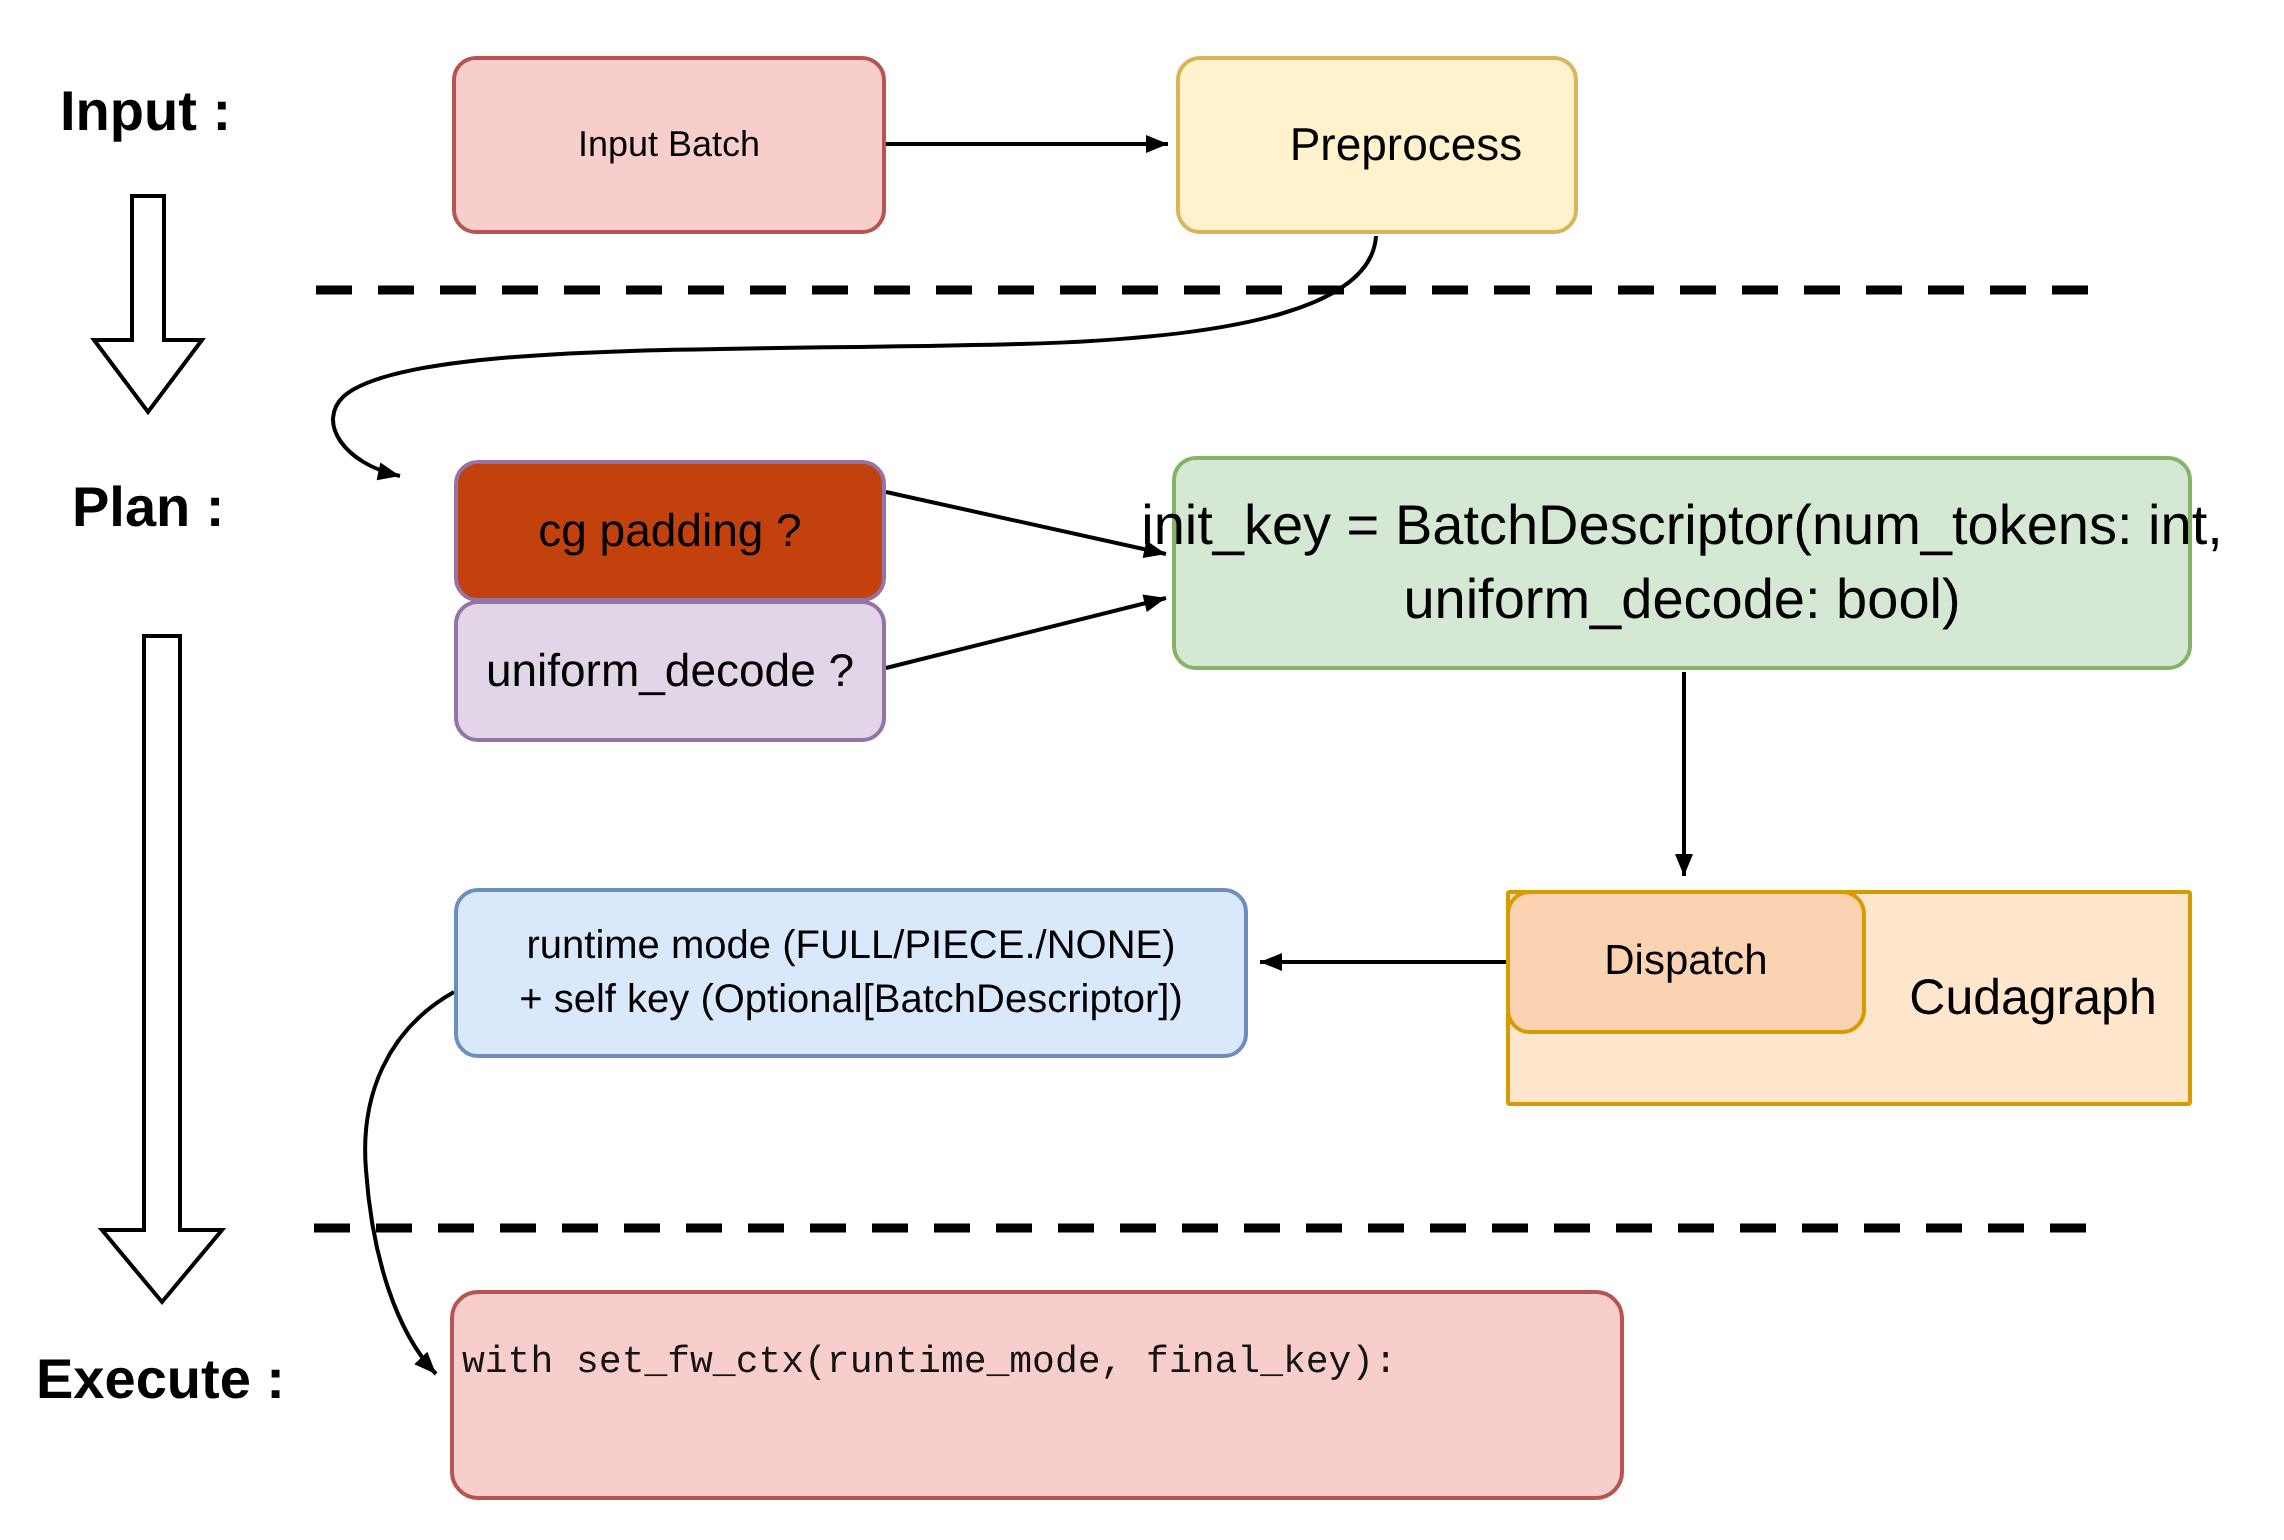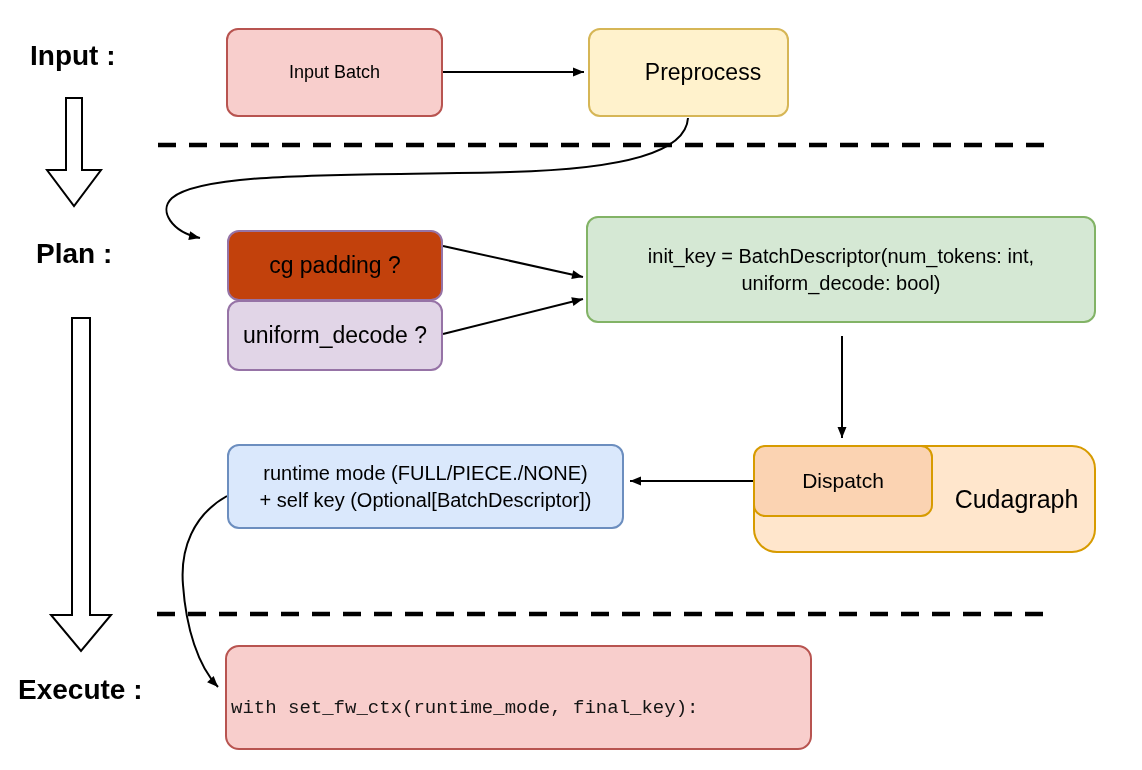--- a/index.html
+++ b/index.html
@@ -15,32 +15,32 @@
   .node{
     position:absolute;box-sizing:border-box;border:2px solid;border-radius:12px;
     display:flex;flex-direction:column;align-items:center;justify-content:center;
     text-align:center;line-height:1.32;
   }
   .node span{white-space:pre;}
   .n-input-batch{left:226px;top:28px;width:217px;height:89px;background:#F8CECC;border-color:#B85450;font-size:18px;}
   .n-preprocess{left:588px;top:28px;width:201px;height:89px;background:#FFF2CC;border-color:#D6B656;font-size:23px;padding-left:29px;}
   .n-cg-padding{left:227px;top:210px;width:216px;height:71px;background:#c2410c;border-color:#9673A6;font-size:23px;margin-top:20px;}
   .n-uniform-decode{left:227px;top:300px;width:216px;height:71px;background:#E1D5E7;border-color:#9673A6;font-size:23px;}
-  .n-init-key{left:586px;top:216px;width:510px;height:107px;background:#D5E8D4;border-color:#82B366;font-size:20px;}
+  .n-init-key{left:586px;top:228px;width:510px;height:107px;background:#D5E8D4;border-color:#82B366;font-size:28px;}
   .n-runtime-mode{left:227px;top:444px;width:397px;height:85px;background:#DAE8FC;border-color:#6C8EBF;font-size:20px;}
-  .n-cudagraph{left:753px;top:445px;width:343px;height:108px;background:#FFE6CC;border-color:#D79B00;border-radius:24px;padding-left:47px;}
+  .n-cudagraph{left:753px;top:445px;width:343px;height:108px;background:#FFE6CC;border-color:#D79B00;border-radius:2px;padding-left:47px;}
   .n-dispatch{left:753px;top:445px;width:180px;height:72px;background:#FBD3B2;border-color:#D79B00;font-size:21px;text-align:right;}
   .cudagraph-label{
     position:absolute;left:180px;top:0;width:163px;height:100%;
     display:flex;flex-direction:column;align-items:center;justify-content:center;
     font-size:25px;line-height:1.3;
   }
   .n-execute-code{
     left:225px;top:645px;width:587px;height:105px;background:#F8CECC;border-color:#B85450;
-    border-radius:14px;align-items:flex-start;justify-content:center;
+    border-radius:14px;align-items:flex-start;justify-content:space-between;
     font-family:"Liberation Mono",monospace;font-size:19px;line-height:27px;
     padding:21px 4px 0 4px;text-align:left;color:#141414;
   }
 </style>
 </head>
 <body>
 
 <div class="canvas">
 
   <svg class="edges" viewBox="0 0 1142 770" xmlns="http://www.w3.org/2000/svg">

